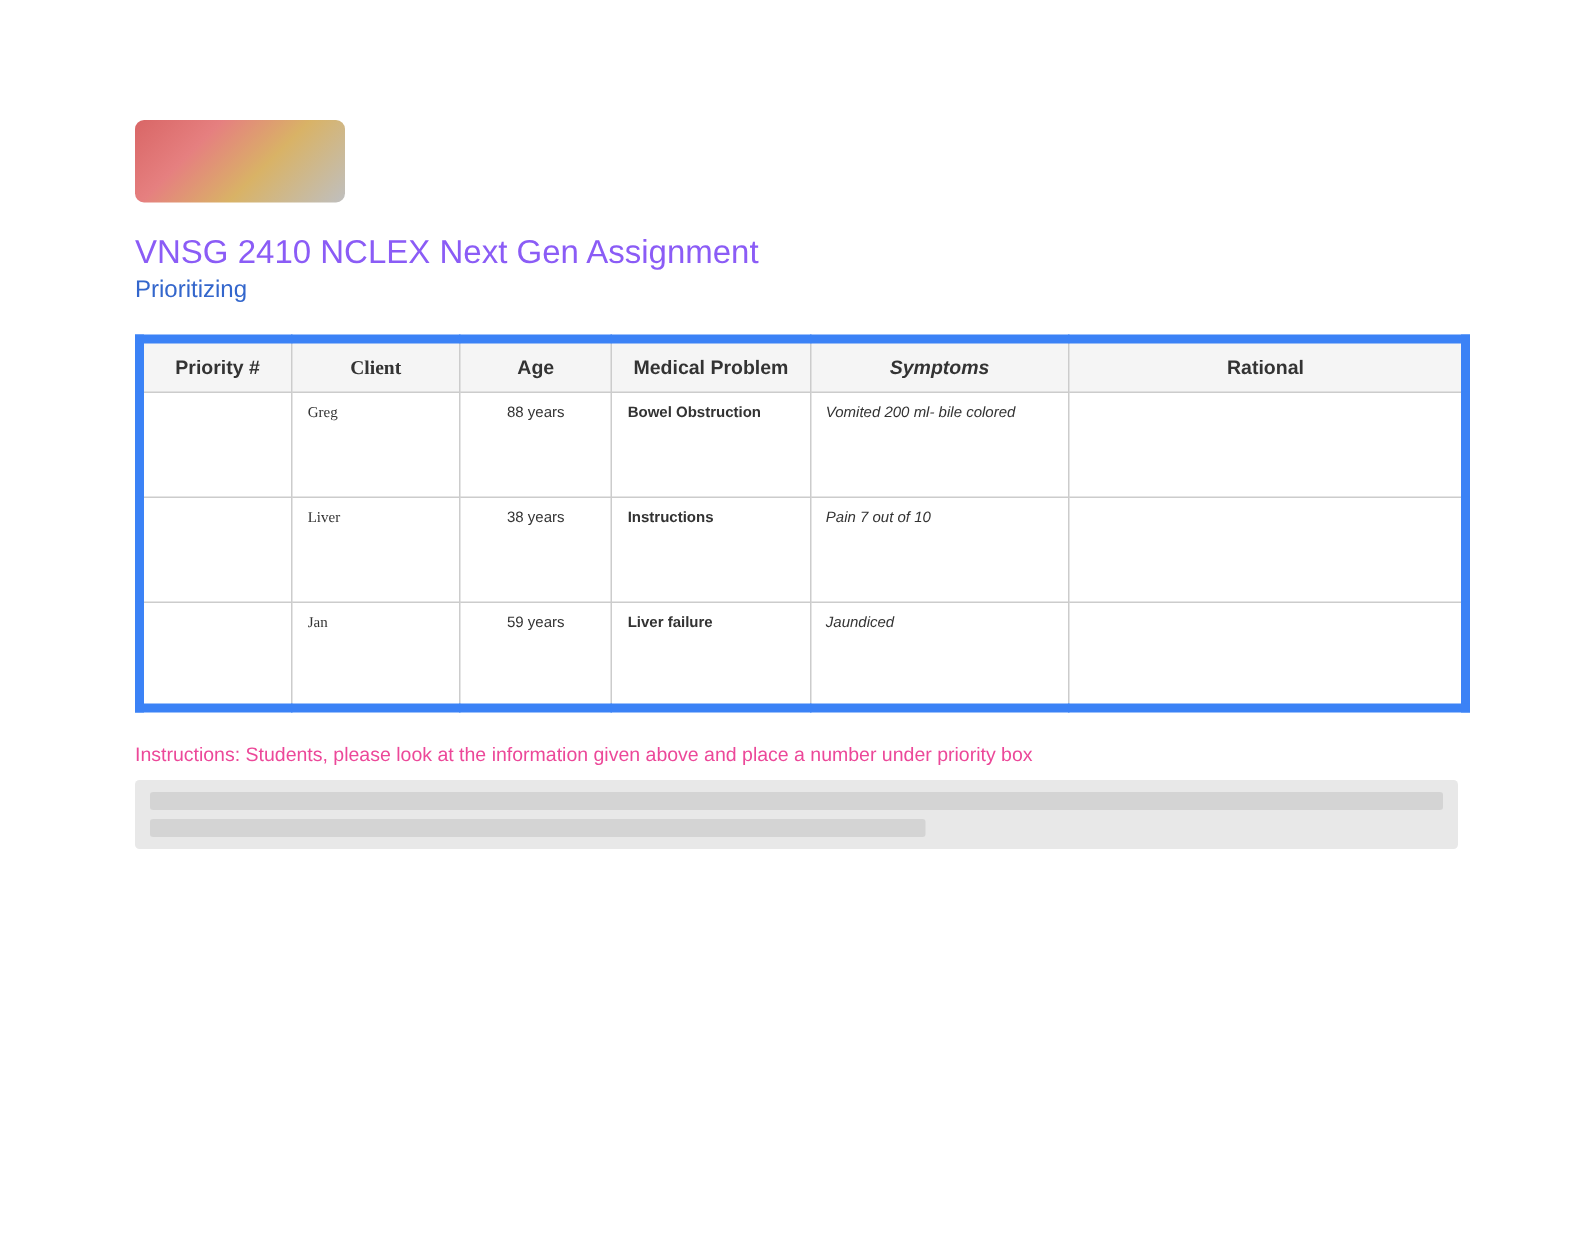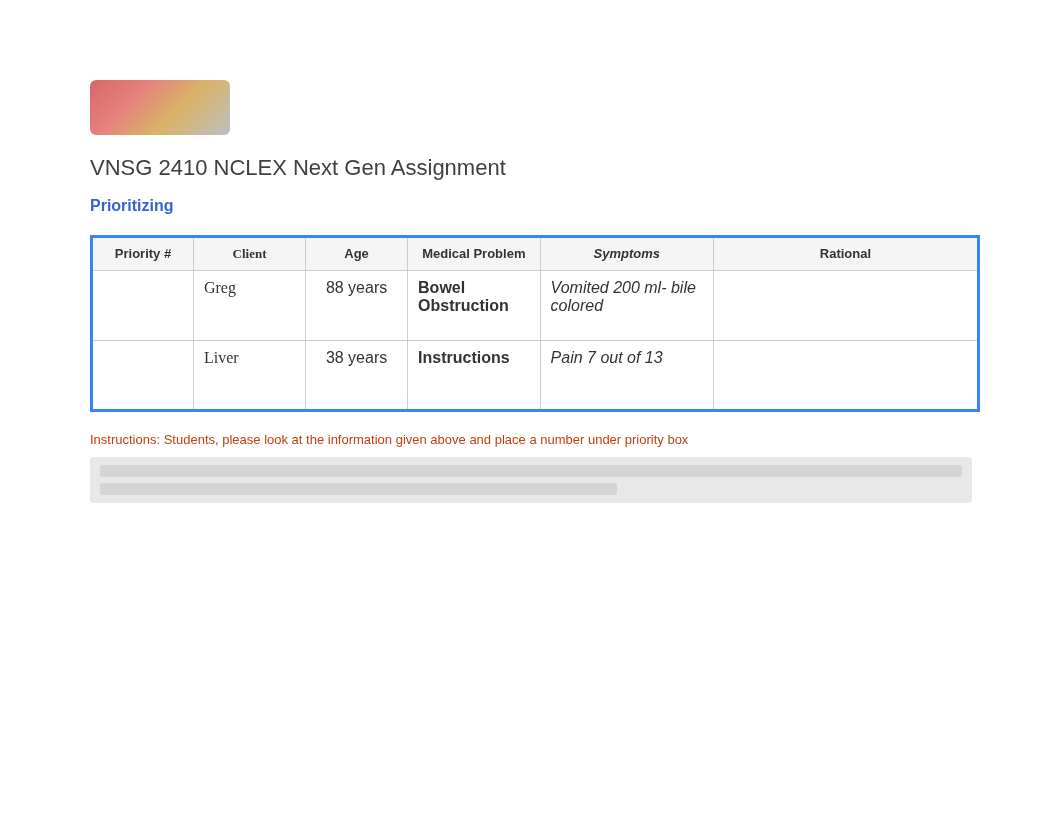--- a/index.html
+++ b/index.html
@@ -27,45 +27,45 @@
     .logo-placeholder {
       width: 140px;
       height: 55px;
       background: linear-gradient(135deg, #cc3333 0%, #dd5555 30%, #cc9933 60%, #aaaaaa 100%);
       border-radius: 6px;
       opacity: 0.75;
     }
 
     .title {
       font-size: 22px;
-      color: #404040;
+      color: #8b5cf6;
       font-weight: 500;
-      margin-bottom: 16px;
+      margin-bottom: 4px;
     }
 
     .subtitle {
       font-size: 16px;
       color: #3366cc;
-      font-weight: 700;
+      font-weight: 400;
       margin-bottom: 20px;
     }
 
     .main-table {
       width: 890px;
       border-collapse: collapse;
-      border: 3px solid #3b82f6;
+      border: 6px solid #3b82f6;
       margin-bottom: 20px;
     }
 
     .main-table th,
     .main-table td {
       border: 1px solid #cccccc;
       padding: 8px 10px;
       vertical-align: top;
-      font-size: 16px;
+      font-size: 10px;
       color: #333333;
     }
 
     .main-table thead tr {
       background: #f5f5f5;
     }
 
     .main-table th {
       font-weight: 600;
       font-size: 13px;
@@ -98,21 +98,21 @@
       width: 170px;
       font-style: italic;
     }
 
     .rational-col {
       width: 260px;
     }
 
     .instructions-text {
       font-size: 13px;
-      color: #c2410c;
+      color: #ec4899;
       margin-bottom: 10px;
     }
 
     .blurred-text-block {
       background: #e8e8e8;
       border-radius: 3px;
       padding: 8px 10px;
       margin-bottom: 4px;
     }
 
@@ -171,21 +171,29 @@
         <td class="age-col">88 years</td>
         <td class="medical-col">Bowel Obstruction</td>
         <td class="symptoms-col">Vomited 200 ml- bile colored</td>
         <td class="rational-col"></td>
       </tr>
       <tr>
         <td class="priority-col"></td>
         <td class="client-col">Liver</td>
         <td class="age-col">38 years</td>
         <td class="medical-col">Instructions</td>
-        <td class="symptoms-col">Pain 7 out of 13</td>
+        <td class="symptoms-col">Pain 7 out of 10</td>
+        <td class="rational-col"></td>
+      </tr>
+      <tr>
+        <td class="priority-col"></td>
+        <td class="client-col">Jan</td>
+        <td class="age-col">59 years</td>
+        <td class="medical-col">Liver failure</td>
+        <td class="symptoms-col">Jaundiced</td>
         <td class="rational-col"></td>
       </tr>
     </tbody>
   </table>
 
   <p class="instructions-text">Instructions: Students, please look at the information given above and place a number under priority box</p>
 
   <div class="blurred-text-block">
     <div class="blurred-line"></div>
     <div class="blurred-line"></div>

